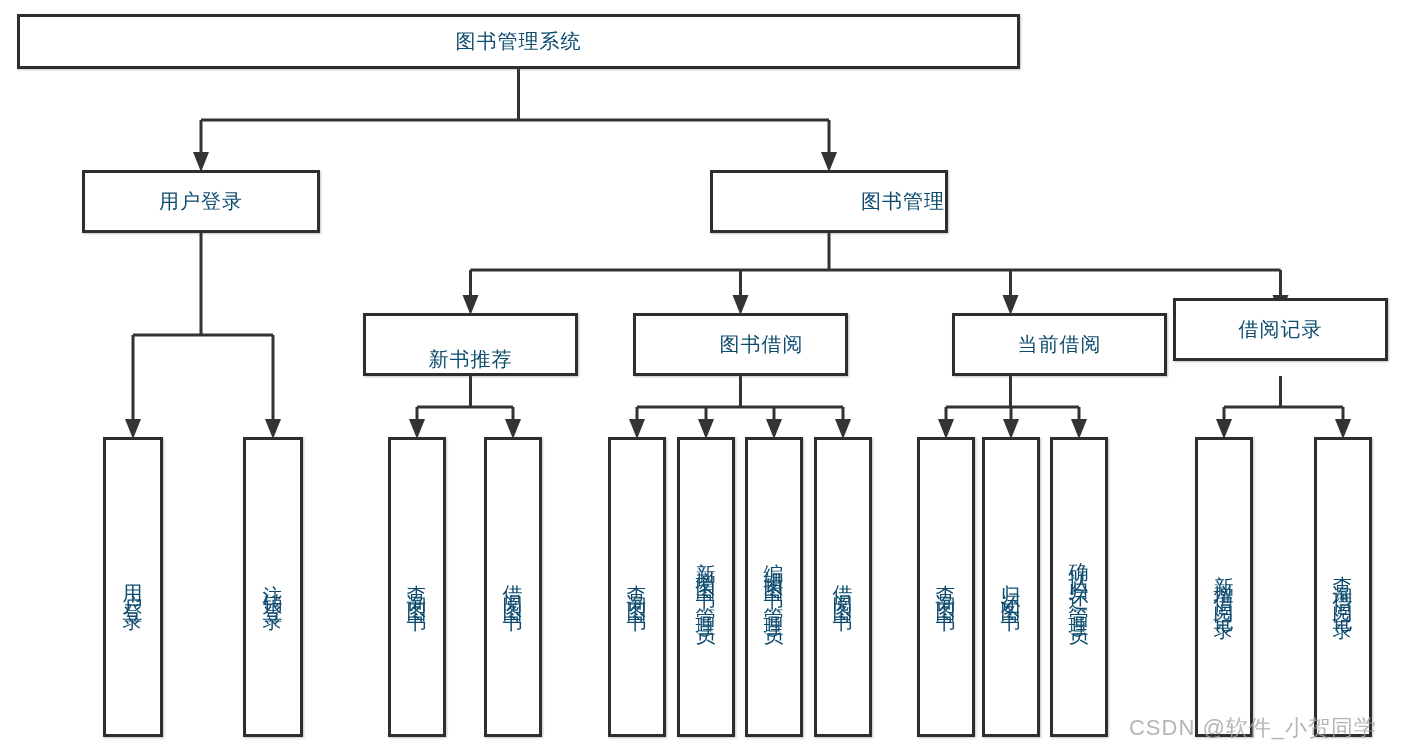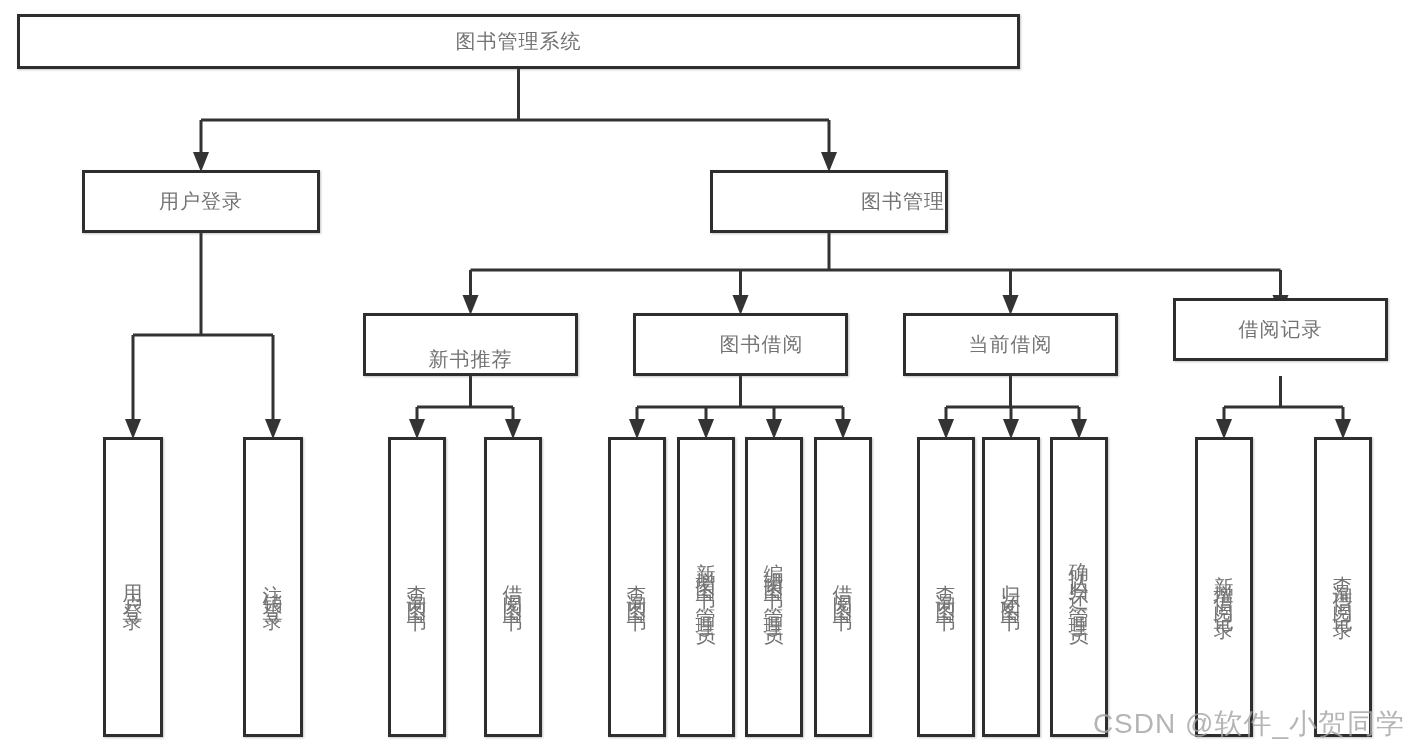--- a/index.html
+++ b/index.html
@@ -22,31 +22,31 @@
     pointer-events: none;
   }
   .node {
     position: absolute;
     box-sizing: border-box;
     border: 3px solid #2e2e2e;
     background: #ffffff;
     display: flex;
     align-items: center;
     justify-content: center;
-    color: #737373;
+    color: #0c4a6e;
     font-size: 20px;
     letter-spacing: 1px;
     box-shadow: 1px 1px 2px rgba(90,90,90,0.35);
   }
   .node-root    { left: 17px;  top: 14px;  width: 1003px; height: 55px; }
   .node-l2-a    { left: 82px;  top: 170px; width: 238px;  height: 63px; }
   .node-l2-b    { left: 710px; top: 170px; width: 238px;  height: 63px; justify-content: flex-end; }
   .node-l3-a    { left: 363px; top: 313px; width: 215px;  height: 63px; align-items: flex-end; }
   .node-l3-b    { left: 633px; top: 313px; width: 215px;  height: 63px; padding-left: 42px; }
-  .node-l3-c    { left: 903px; top: 313px; width: 215px;  height: 63px; }
+  .node-l3-c    { left: 952px; top: 313px; width: 215px;  height: 63px; }
   .node-l3-d    { left: 1173px;top: 298px; width: 215px;  height: 63px; }
   .leaf {
     top: 437px;
     height: 300px;
     width: 58px;
   }
   .leaf .vtext {
     writing-mode: vertical-rl;
     text-orientation: mixed;
     font-size: 20px;
@@ -62,23 +62,23 @@
   .leaf-bb2 { left: 677px; }
   .leaf-bb3 { left: 745px; }
   .leaf-bb4 { left: 814px; }
   .leaf-cb1 { left: 917px; }
   .leaf-cb2 { left: 982px; }
   .leaf-cb3 { left: 1050px; }
   .leaf-br1 { left: 1195px; }
   .leaf-br2 { left: 1314px; }
   .watermark {
     position: absolute;
-    right: 0;
+    right: 28px;
     bottom: 4px;
-    font-size: 28px;
+    font-size: 22px;
     color: rgba(165,165,165,0.82);
     letter-spacing: 1px;
     white-space: nowrap;
   }
 </style>
 </head>
 <body>
 
 <div class="canvas">
 

